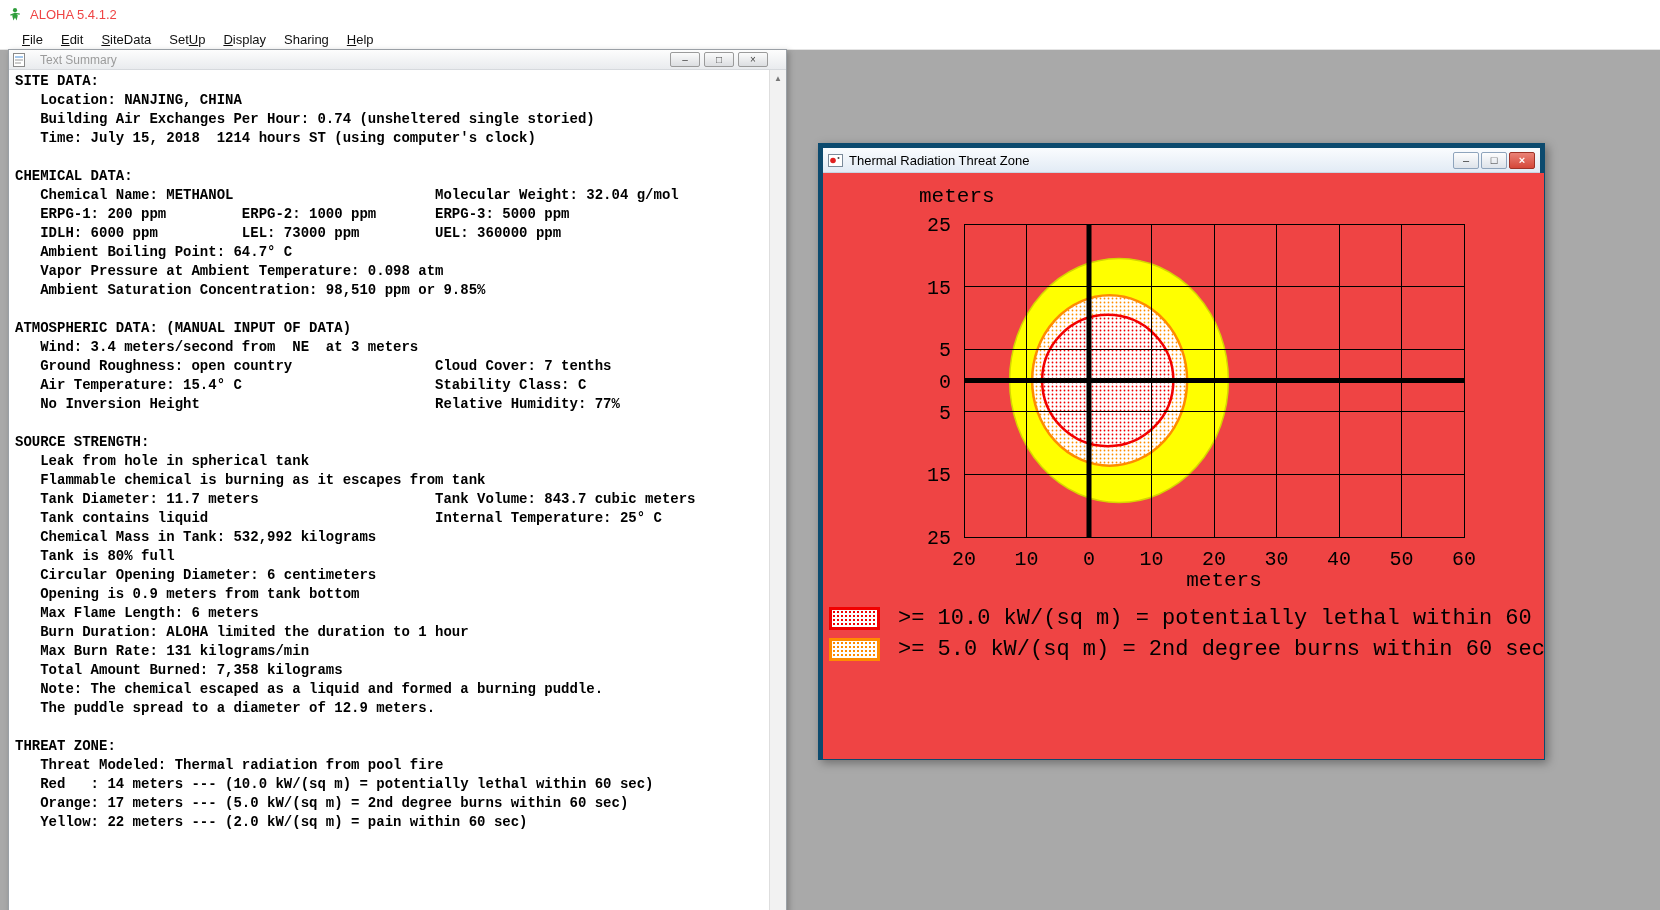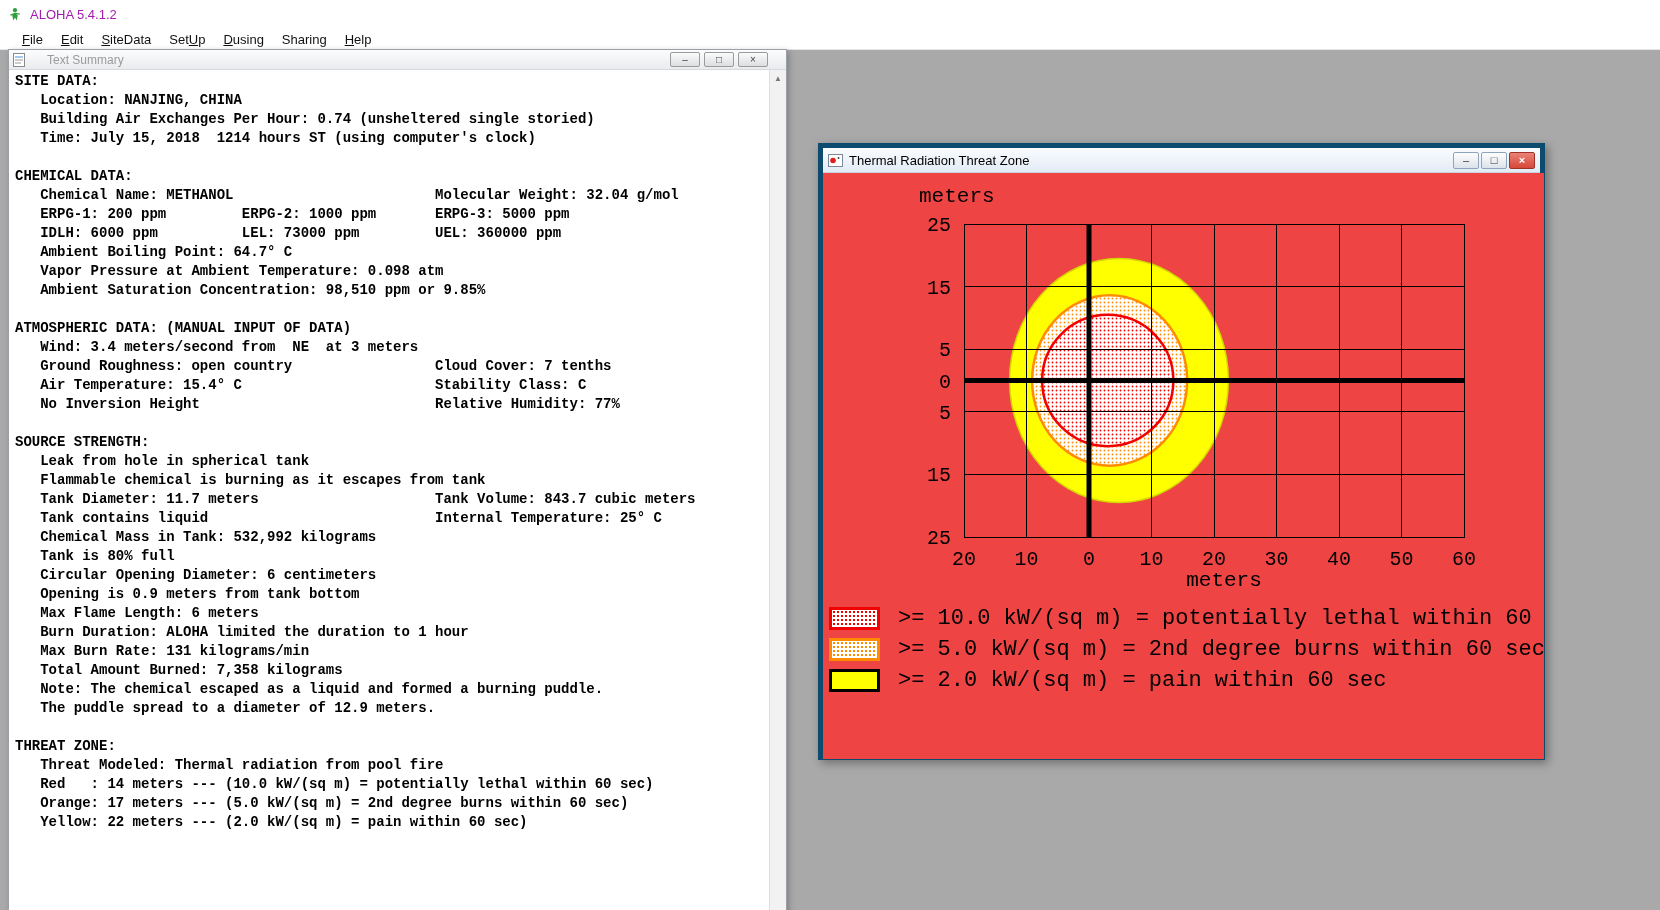--- a/index.html
+++ b/index.html
@@ -5,35 +5,35 @@
   * { margin:0; padding:0; box-sizing:border-box; }
   html,body { overflow:hidden; }
   body {
     position:relative; width:1660px; height:910px;
     background:#a9a9a9;
     font-family:"Liberation Sans", sans-serif;
   }
   
   .app-top { position:absolute; left:0; top:0; width:1660px; height:50px; background:#ffffff; z-index:1; }
   .app-titlebar { height:29px; display:flex; align-items:center; padding-left:7px; gap:7px; }
-  .app-title { font-size:13px; color:#a21caf; }
+  .app-title { font-size:13px; color:#ef4444; }
   .menubar { height:21px; display:flex; align-items:center; padding-left:13px; border-bottom:1px solid #e4e4e4; }
   .mi { font-size:13px; color:#111; padding:2px 9px; cursor:default; }
   .mi .u { text-decoration:underline; }
 
   
   .ts-window {
     position:absolute; left:8px; top:49px; width:779px; height:880px;
     background:#fff; border:1px solid #9aa0a6; box-shadow:2px 2px 6px rgba(0,0,0,.25); z-index:2;
   }
   .ts-titlebar {
     height:20px; background:linear-gradient(#fdfdfd,#e9ebee);
     border-bottom:1px solid #d6d9dd; display:flex; align-items:center; padding:0 4px;
   }
-  .ts-title { font-size:12px; color:#9b9b9b; margin-left:22px; white-space:nowrap; }
+  .ts-title { font-size:12px; color:#9b9b9b; margin-left:15px; white-space:nowrap; }
   .ts-buttons { margin-left:auto; margin-right:14px; display:flex; gap:4px; }
   .wbtn {
     width:30px; height:15px; border:1px solid #9b9b9b; border-radius:2px;
     background:linear-gradient(#fbfbfb,#dcdee1);
     font-size:10px; line-height:13px; text-align:center; color:#444; cursor:default;
   }
   .ts-content { position:relative; height:860px; background:#fff; }
   .ts-pre {
     font-family:"Liberation Mono", monospace; font-weight:bold;
     font-size:14px; line-height:19px; white-space:pre; color:#000;
@@ -100,21 +100,21 @@
         <path d="M3.4 8.2 L8 6.4 L12.8 7.2" stroke="#2f9e3b" stroke-width="1.3" fill="none"></path>
       </svg>
     </span>
     <span class="app-title">ALOHA 5.4.1.2</span>
   </div>
   <div class="menubar">
     <span class="mi"><span></span><span class="u">F</span><span>ile</span></span>
     <span class="mi"><span></span><span class="u">E</span><span>dit</span></span>
     <span class="mi"><span></span><span class="u">S</span><span>iteData</span></span>
     <span class="mi"><span>Set</span><span class="u">U</span><span>p</span></span>
-    <span class="mi"><span></span><span class="u">D</span><span>using</span></span>
+    <span class="mi"><span></span><span class="u">D</span><span>isplay</span></span>
     <span class="mi"><span>Sharin</span><span class="u">g</span><span></span></span>
     <span class="mi"><span></span><span class="u">H</span><span>elp</span></span>
   </div>
 </div>
 
 <div class="ts-window">
   <div class="ts-titlebar">
     <span style="display:inline-flex;">
       <svg width="12" height="14" viewBox="0 0 12 14">
         <rect x="0.5" y="0.5" width="11" height="13" fill="#fff" stroke="#8a8a8a"></rect>
@@ -248,18 +248,14 @@
     <div class="axis-title" style="left:141px; top:396px; width:520px; text-align:center;">meters</div>
 
     <div class="legend-row" style="top:434px;">
       <span class="sw sw-red"></span>
       <span class="legend-label">&gt;= 10.0 kW/(sq m)  =  potentially lethal within 60 sec</span>
     </div>
     <div class="legend-row" style="top:465px;">
       <span class="sw sw-orange"></span>
       <span class="legend-label">&gt;=  5.0 kW/(sq m)  =  2nd degree burns within 60 sec</span>
     </div>
-    <div class="legend-row" style="top:496px;">
-      <span class="sw sw-yellow"></span>
-      <span class="legend-label">&gt;=  2.0 kW/(sq m)  =  pain within 60 sec</span>
-    </div>
   </div>
 </div>
 
 </body></html>

